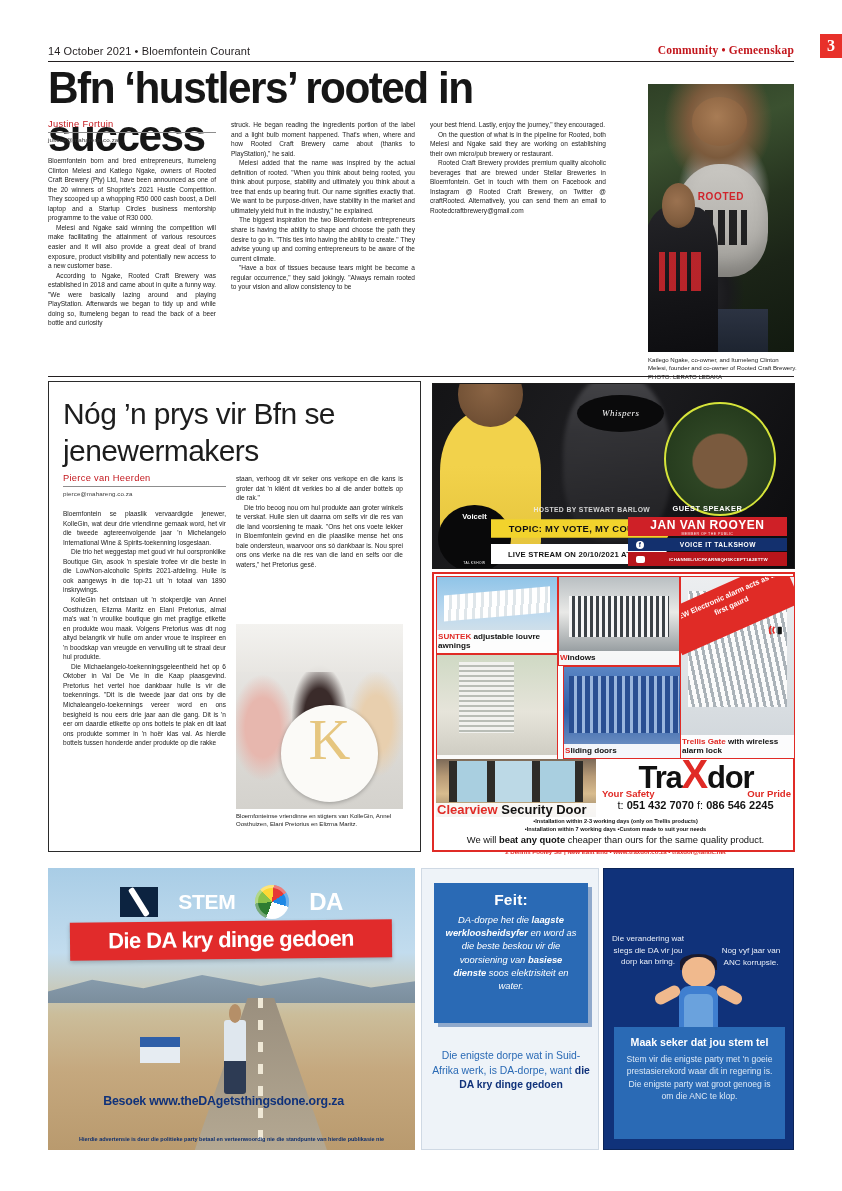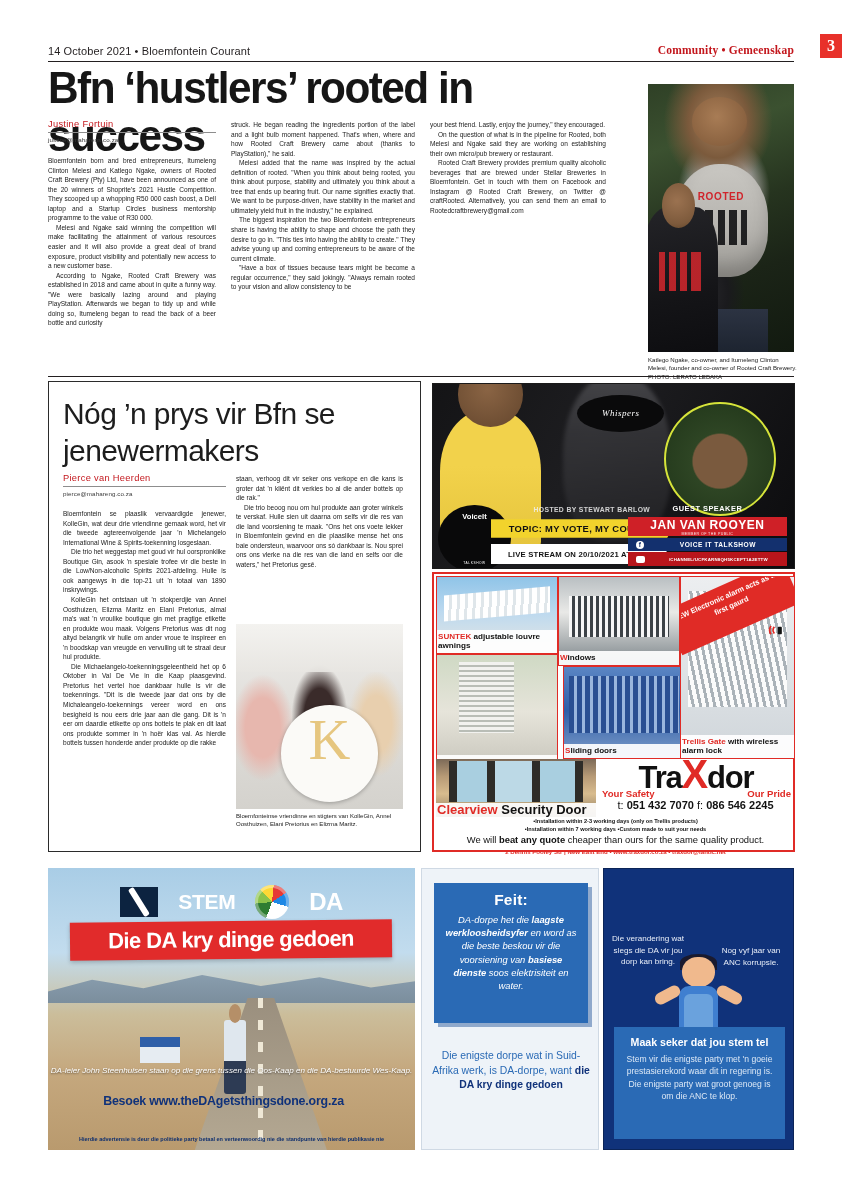--- a/index.html
+++ b/index.html
@@ -528,21 +528,20 @@
       <div class="da-x">
           <div class="da-x-bg"></div>
         </div>
       <div class="da-stem">STEM</div>
       <div class="da-sun"></div>
       <div class="da-da">DA</div>
     </div>
     <div class="da-banner">
         <span>Die DA kry dinge gedoen</span>
       </div>
-    <div class="da-cap">DA-leier John Steenhuisen staan op die grens tussen die Oos-Kaap en die DA-bestuurde Wes-Kaap.</div>
     <div class="da-url">Besoek www.theDAgetsthingsdone.org.za</div>
     <div class="da-disc">Hierdie advertensie is deur die politieke party betaal en verteenwoordig nie die standpunte van hierdie publikasie nie</div>
   </div>
 
   <div class="da-mid">
     <div class="feit-box">
       <div class="feit-t">Feit:</div>
       <div class="feit-b"><span>DA-dorpe het die </span><b>laagste werkloosheidsyfer</b><span> en word as die beste beskou vir die voorsiening van </span><b>basiese dienste</b><span> soos elektrisiteit en water.</span></div>
     </div>
     <div class="da-mid-sub"><span>Die enigste dorpe wat in Suid-Afrika werk, is DA-dorpe, want </span><span class="bold">die DA kry dinge gedoen</span></div>

